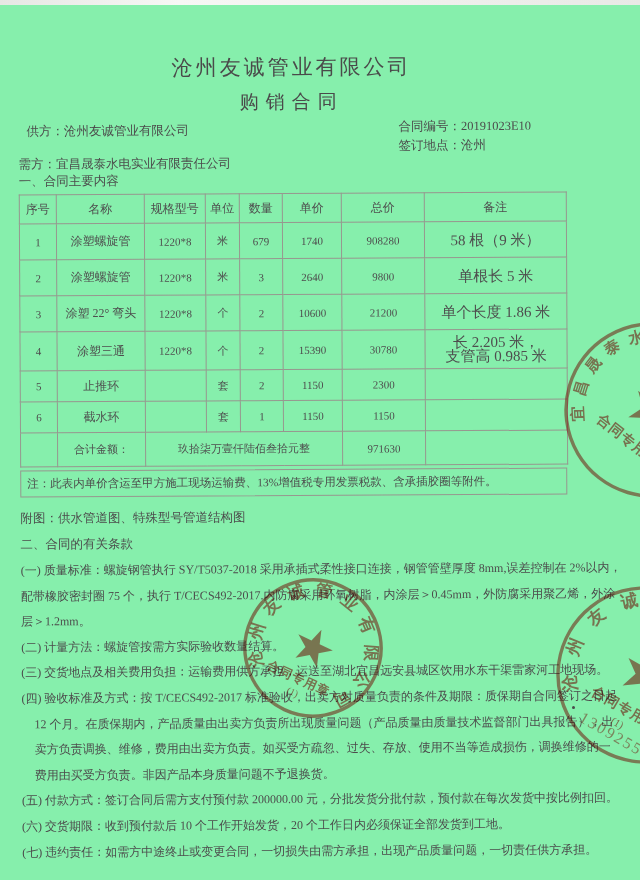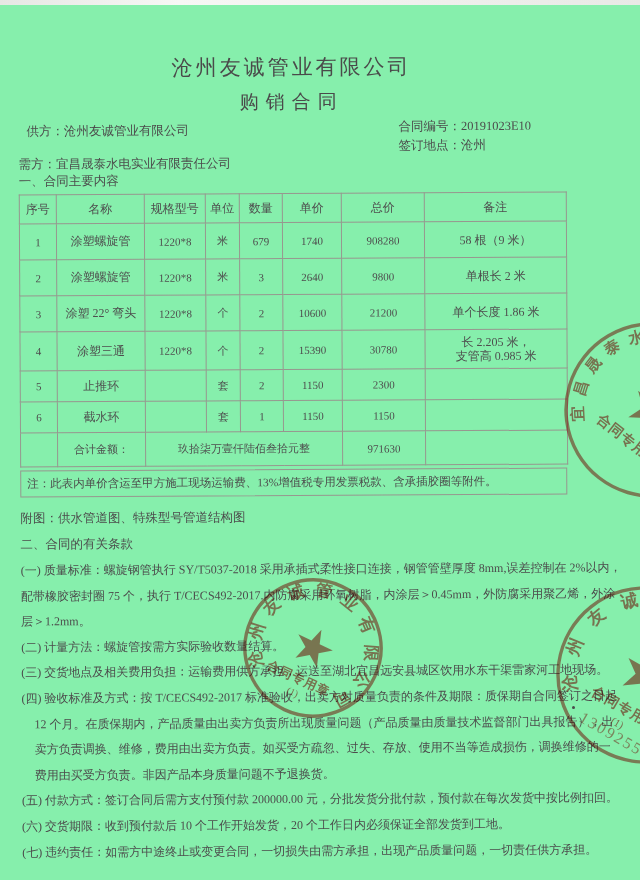--- a/index.html
+++ b/index.html
@@ -20,21 +20,21 @@
   .sec-h{font-size:12.5px;margin:2px 0 4px 0;}
 
   table.items{border-collapse:collapse;width:547px;table-layout:fixed;font-size:11px;color:#4e4e4e;}
   table.items th,table.items td{border:1px solid #97978f;text-align:center;padding:0;font-weight:normal;overflow:hidden;}
   table.items th{font-size:12px;height:28px;}
   tr.r-a td{height:35px;}
   tr.r-b td{height:38px;}
   tr.r-c td{height:30px;}
   tr.r-t td{height:33px;}
   td.name-cell{font-size:12px;}
-  td.remark-cell{white-space:pre-line;line-height:14px;font-size:12px;margin-left:44px;}
+  td.remark-cell{white-space:pre-line;line-height:14px;font-size:15px;margin-left:44px;}
   .c-seq{width:37px;}.c-name{width:88px;}.c-spec{width:61px;}.c-unit{width:34px;}
   .c-qty{width:43px;}.c-price{width:59px;}.c-total{width:83px;}.c-remark{width:142px;}
 
   .note-box{border:1px solid #97978f;margin-top:3px;height:25px;line-height:25px;
             font-size:11.5px;padding-left:6px;white-space:nowrap;}
 
   .attach{margin-top:13px;font-size:12.5px;white-space:nowrap;}
   .sec2-h{margin-top:9px;font-size:12.5px;}
   .clauses{margin-top:5px;font-size:12px;}
   .cl-line{line-height:25.6px;white-space:nowrap;}
@@ -103,21 +103,21 @@
         <td class="remark-cell">58 根（9 米）</td>
       </tr>
       <tr class="r-a">
         <td>2</td>
         <td class="name-cell">涂塑螺旋管</td>
         <td>1220*8</td>
         <td>米</td>
         <td>3</td>
         <td>2640</td>
         <td>9800</td>
-        <td class="remark-cell">单根长 2 米</td>
+        <td class="remark-cell">单根长 5 米</td>
       </tr>
       <tr class="r-a">
         <td>3</td>
         <td class="name-cell">涂塑 22° 弯头</td>
         <td>1220*8</td>
         <td>个</td>
         <td>2</td>
         <td>10600</td>
         <td>21200</td>
         <td class="remark-cell">单个长度 1.86 米</td>

